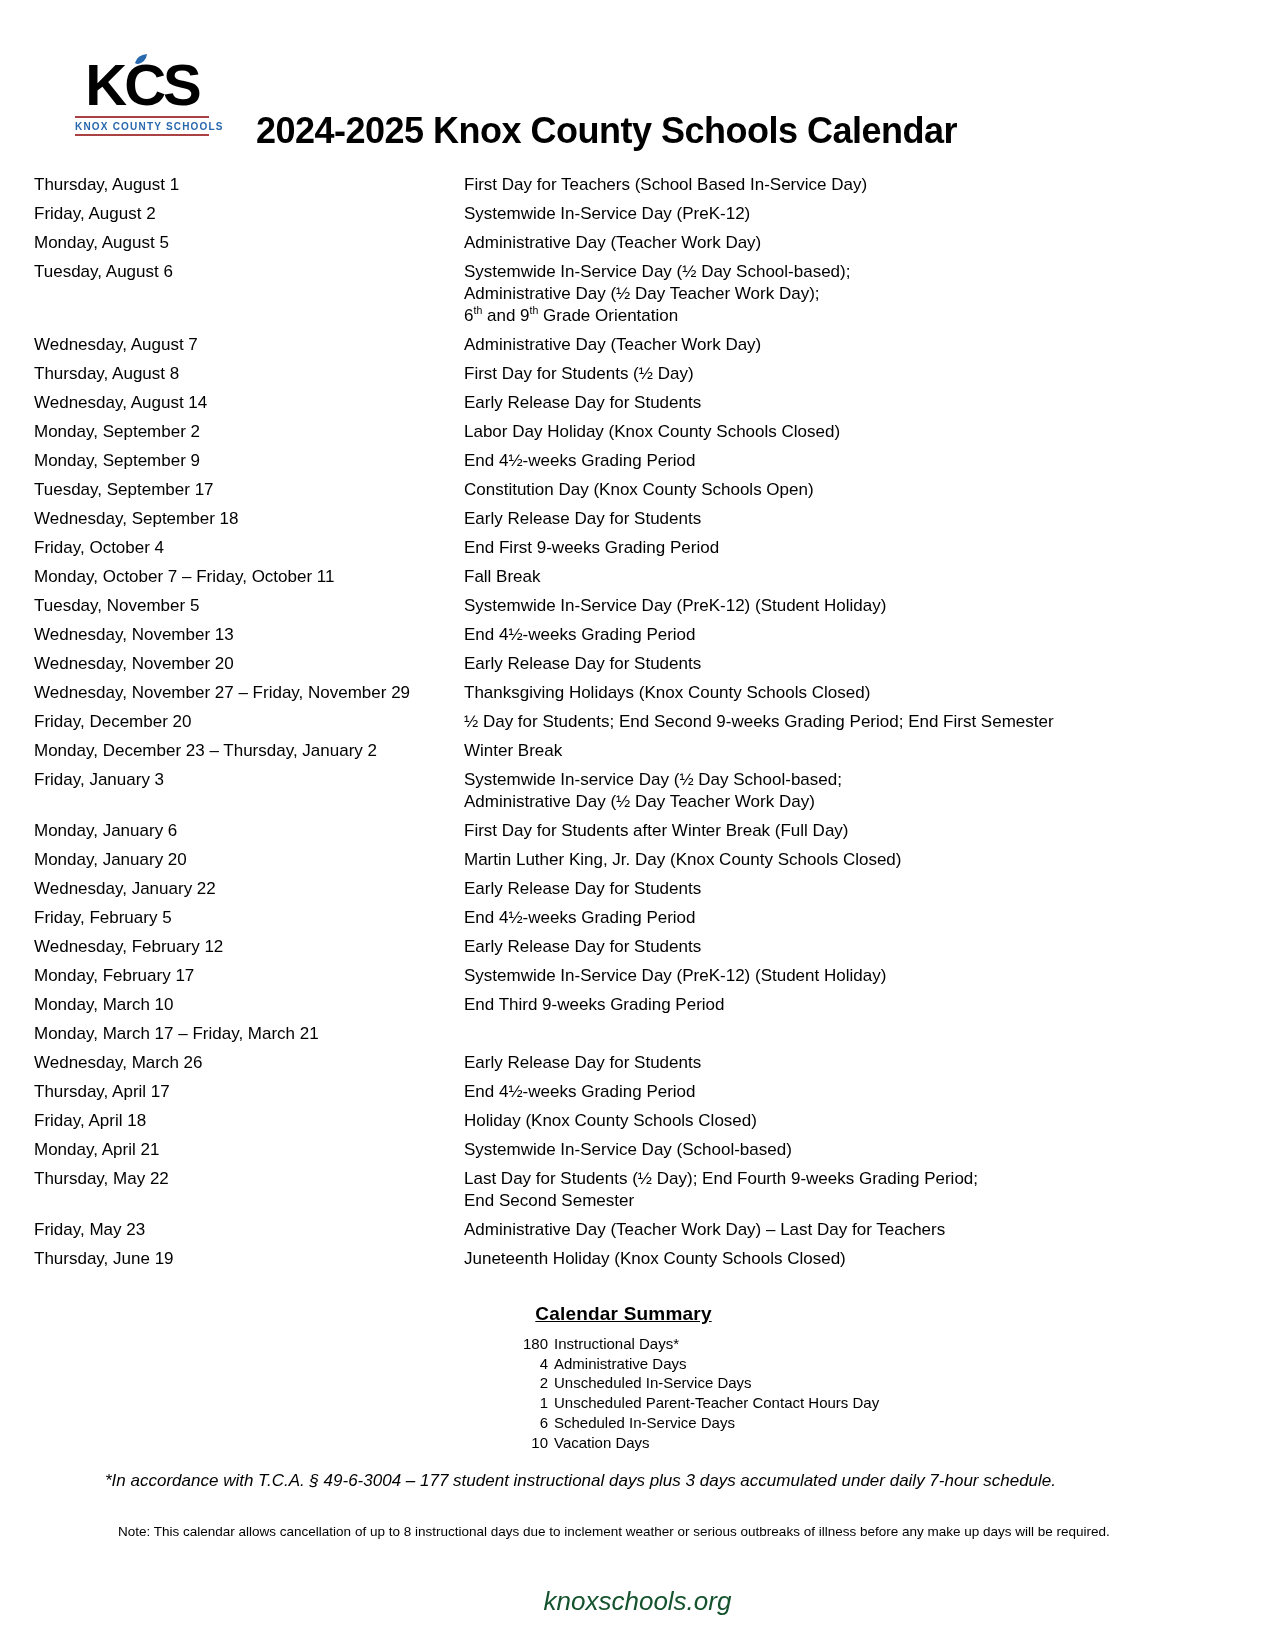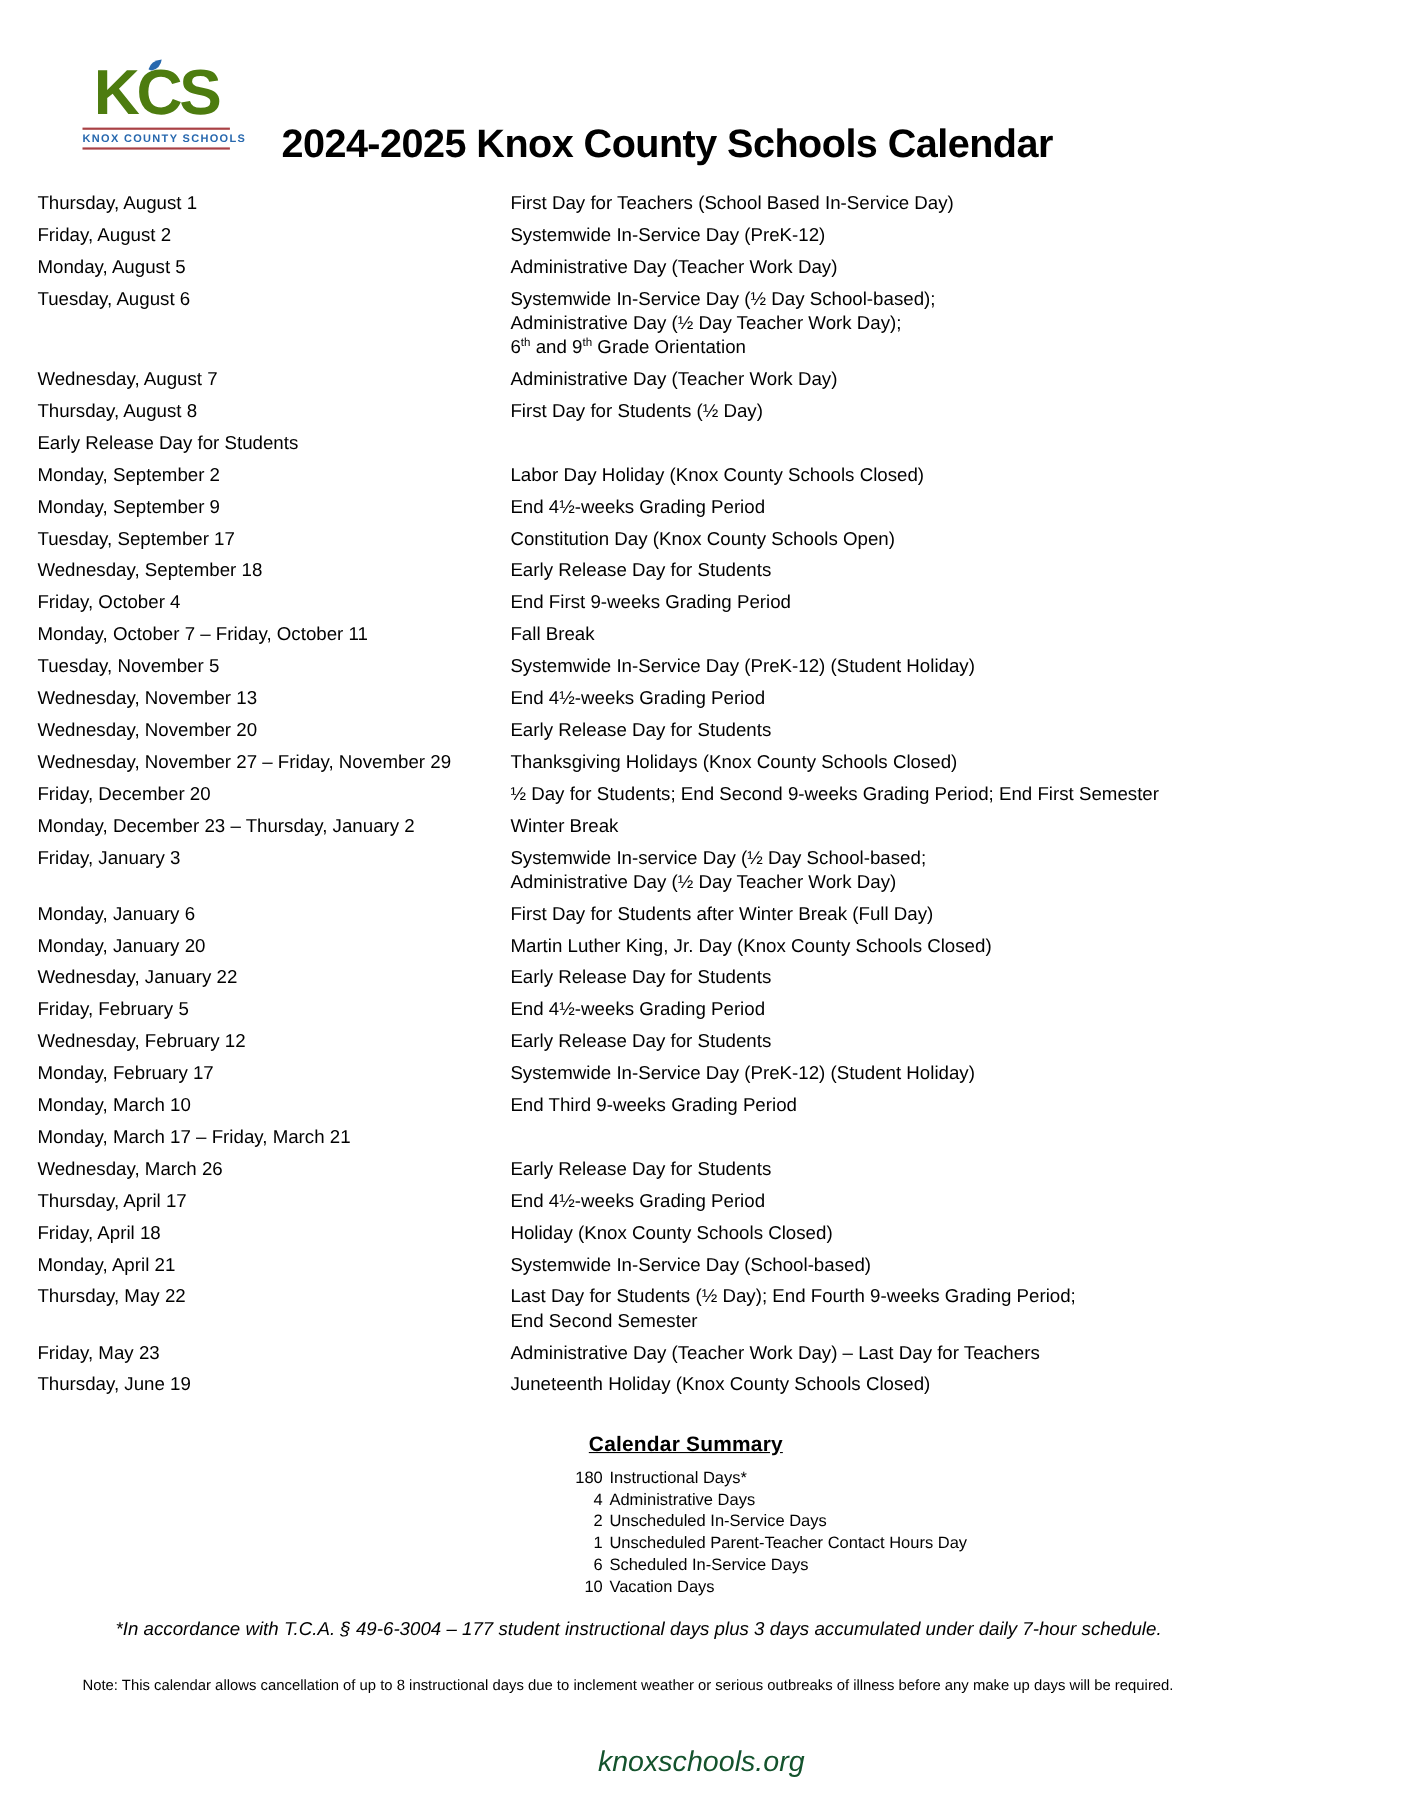--- a/index.html
+++ b/index.html
@@ -20,21 +20,21 @@
     position: absolute;
     left: 75px;
     top: 56px;
     width: 134px;
   }
   .logo-acronym {
     font-size: 58px;
     font-weight: 800;
     letter-spacing: -3px;
     line-height: 58px;
-    color: #4d7c0f;
+    color: #000000;
     text-align: center;
     position: relative;
   }
   .logo-leaf {
     position: absolute;
     left: 58px;
     top: -3px;
     width: 16px;
     height: 12px;
   }
@@ -116,21 +116,21 @@
   }
 
   
   .footnote {
     margin: 18px 40px 0 105px;
     font-size: 17px;
     font-style: italic;
     line-height: 21px;
   }
   .bottom-note {
-    margin: 32px 40px 0 75px;
+    margin: 32px 40px 0 118px;
     font-size: 13.5px;
     line-height: 17px;
   }
   .footer {
     margin-top: 46px;
     text-align: center;
   }
   .footer-link {
     font-size: 26px;
     font-style: italic;
@@ -195,20 +195,21 @@
     </div>
 
     <div class="event-row">
       <div class="event-date">Thursday, August 8</div>
       <div class="event-desc">
           <div class="desc-line">First Day for Students (½ Day)</div>
         </div>
     </div>
 
     <div class="event-row">
+      <div class="event-date">Wednesday, August 14</div>
       <div class="event-desc">
           <div class="desc-line">Early Release Day for Students</div>
         </div>
     </div>
 
     <div class="event-row">
       <div class="event-date">Monday, September 2</div>
       <div class="event-desc">
           <div class="desc-line">Labor Day Holiday (Knox County Schools Closed)</div>
         </div>

